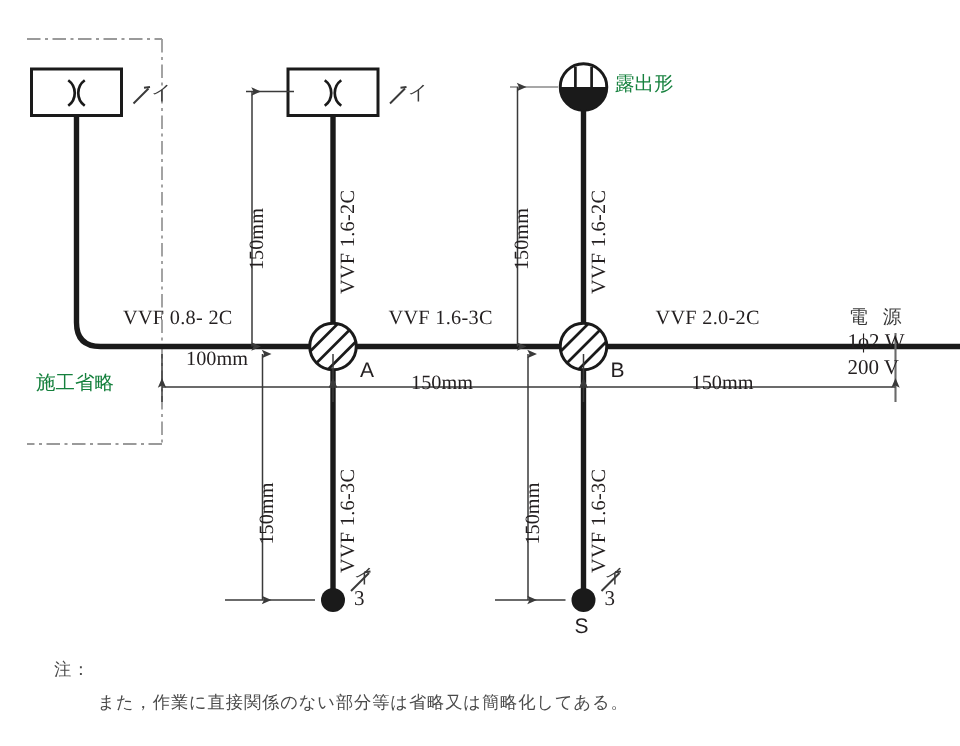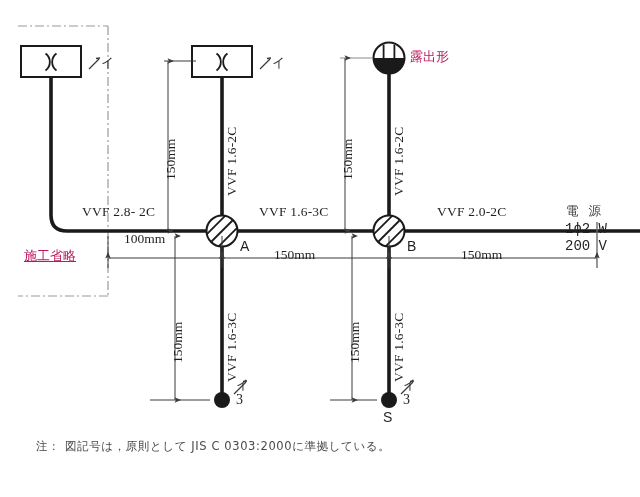--- a/index.html
+++ b/index.html
@@ -38,30 +38,30 @@
     font-family: "Liberation Serif", "DejaVu Serif", serif;
     font-size: 13.5px;
   }
   .vert {
     transform-origin: 0 0;
     transform: rotate(-90deg);
   }
   .jp {
     font-family: "DejaVu Sans", "Liberation Sans", sans-serif;
     font-size: 13px;
-    color: #be185d;
+    color: #15803d;
   }
   .jp-note {
     font-family: "DejaVu Sans", "Liberation Sans", sans-serif;
     font-size: 11.5px;
     color: #4a4a4a;
     letter-spacing: 0.6px;
   }
   .src-lbl {
-    font-family: Liberation Mono, monospace;
+    font-family: Liberation Serif, serif;
     font-size: 14px;
     color: #231f20;
   }
   .src-lbl.jpsrc {
     font-family: "DejaVu Sans", "Liberation Sans", sans-serif;
     font-size: 12.5px;
     letter-spacing: 3px;
     color: #3a3a3a;
   }
   .node-lbl {
@@ -214,40 +214,40 @@
   <div class="lbl cable-lbl vert" style="left:225px; top:196px;">VVF 1.6-2C</div>
   <div class="lbl cable-lbl vert" style="left:392px; top:196px;">VVF 1.6-2C</div>
   <div class="lbl cable-lbl vert" style="left:225px; top:382px;">VVF 1.6-3C</div>
   <div class="lbl cable-lbl vert" style="left:392px; top:382px;">VVF 1.6-3C</div>
 
   <div class="lbl dim-lbl vert" style="left:164px; top:180px;">150mm</div>
   <div class="lbl dim-lbl vert" style="left:341px; top:180px;">150mm</div>
   <div class="lbl dim-lbl vert" style="left:171px; top:363px;">150mm</div>
   <div class="lbl dim-lbl vert" style="left:348px; top:363px;">150mm</div>
 
-  <div class="lbl cable-lbl" style="left:82px; top:205px;">VVF 2.8- 2C</div>
+  <div class="lbl cable-lbl" style="left:82px; top:205px;">VVF 0.8- 2C</div>
   <div class="lbl cable-lbl" style="left:259px; top:205px;">VVF 1.6-3C</div>
   <div class="lbl cable-lbl" style="left:437px; top:205px;text-align:right;">VVF 2.0-2C</div>
 
   <div class="lbl dim-lbl" style="left:124px; top:232px;">100mm</div>
   <div class="lbl dim-lbl" style="left:274px; top:248px;">150mm</div>
   <div class="lbl dim-lbl" style="left:461px; top:248px;">150mm</div>
 
   <div class="lbl node-lbl" style="left:240px; top:239px;">A</div>
   <div class="lbl node-lbl" style="left:407px; top:239px;">B</div>
 
-  <div class="lbl jp" style="left:24px; top:249px;text-decoration:underline;">施工省略</div>
+  <div class="lbl jp" style="left:24px; top:249px;">施工省略</div>
 
   <div class="lbl katakana" style="left:236px; top:378px;">イ</div>
   <div class="lbl sub3" style="left:236px; top:393px;">3</div>
 
   <div class="lbl katakana" style="left:403px; top:378px;">イ</div>
   <div class="lbl sub3" style="left:403px; top:393px;">3</div>
   <div class="lbl node-lbl" style="left:383px; top:410px;">S</div>
 
   <div class="lbl src-lbl jpsrc" style="left:566px; top:205px;">電 源</div>
   <div class="lbl src-lbl" style="left:565px; top:222px;">1ϕ2 W</div>
   <div class="lbl src-lbl" style="left:565px; top:239px;">200 V</div>
 
   <div class="lbl jp-note" style="left:36px; top:441px;">注：</div>
-  <div class="lbl jp-note" style="left:65px; top:441px;">図記号は，原則として JIS C 0303:2000に準拠している。</div>
+  <div class="lbl jp-note" style="left:65px; top:463px;">また，作業に直接関係のない部分等は省略又は簡略化してある。</div>
 
 </div>
 
 </body></html>

